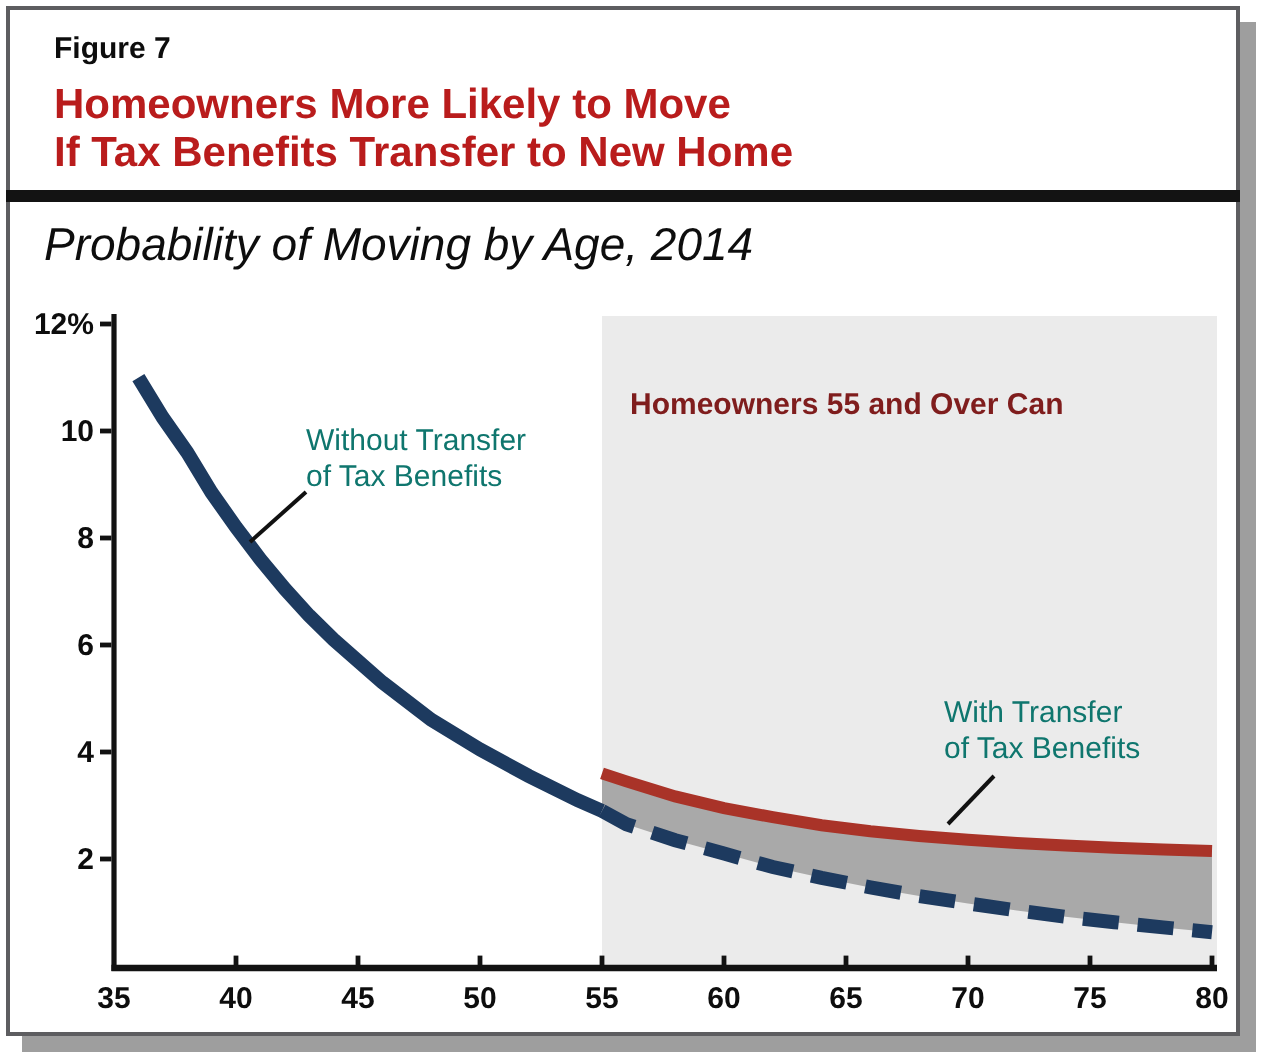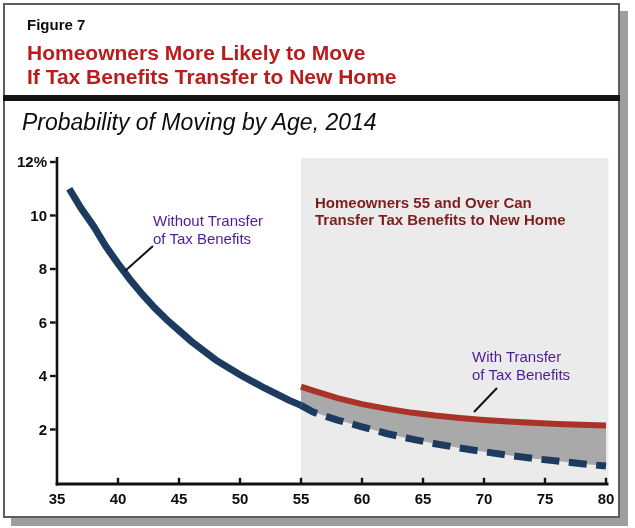--- a/index.html
+++ b/index.html
@@ -11,21 +11,21 @@
          box-sizing:border-box;border:2px solid #5d5d60;background:#ffffff;
          box-shadow:8px 8px 0 0 #9e9e9e;}
   .fig-label{position:absolute;left:22px;top:11px;font-size:15px;font-weight:700;color:#0d0d0d;}
   .fig-title{position:absolute;left:22px;top:36px;font-size:21px;font-weight:700;
              line-height:24px;color:#b53b2d;letter-spacing:0px;}
   .rule{position:absolute;left:3px;top:95px;width:617px;height:6px;background:#131313;}
   .subtitle{position:absolute;left:22px;top:109px;font-size:23px;font-style:italic;color:#0d0d0d;}
   #chart{position:absolute;left:0;top:0;width:635px;height:528px;}
   svg text.tick{font-family:"Liberation Sans","DejaVu Sans",sans-serif;
                 font-size:15px;font-weight:700;fill:#0d0d0d;}
-  .anno{position:absolute;font-size:15px;line-height:18px;color:#4c1d95;white-space:nowrap;}
+  .anno{position:absolute;font-size:15px;line-height:18px;color:#0f766e;white-space:nowrap;}
   .anno span{display:block;}
   .region-label{position:absolute;left:315px;top:174px;font-size:15px;font-weight:700;
                 line-height:17px;color:#7f1d1d;white-space:nowrap;margin-top:20px;}
   .region-label span{display:block;}
 </style>
 </head>
 <body>
 
 <div id="stage">
   <div id="frame">
@@ -76,21 +76,20 @@
       <line x1="545" y1="477.8" x2="545" y2="484" stroke="#121212" stroke-width="2.4"></line>
       <text x="545" y="504" text-anchor="middle" class="tick">75</text>
       <line x1="606" y1="477.8" x2="606" y2="484" stroke="#121212" stroke-width="2.4"></line>
       <text x="606" y="504" text-anchor="middle" class="tick">80</text>
       <line x1="153" y1="246" x2="125" y2="271" stroke="#111" stroke-width="2"></line>
       <line x1="497" y1="388" x2="474" y2="412" stroke="#111" stroke-width="2"></line>
     </svg>
 
   <div class="region-label">
     <span>Homeowners 55 and Over Can</span>
-    <span>Transfer Tax Benefits to New Home</span>
   </div>
 
   <div class="anno" style="left:153px;top:212px;">
     <span>Without Transfer</span>
     <span>of Tax Benefits</span>
   </div>
 
   <div class="anno" style="left:472px;top:348px;">
     <span>With Transfer</span>
     <span>of Tax Benefits</span>

